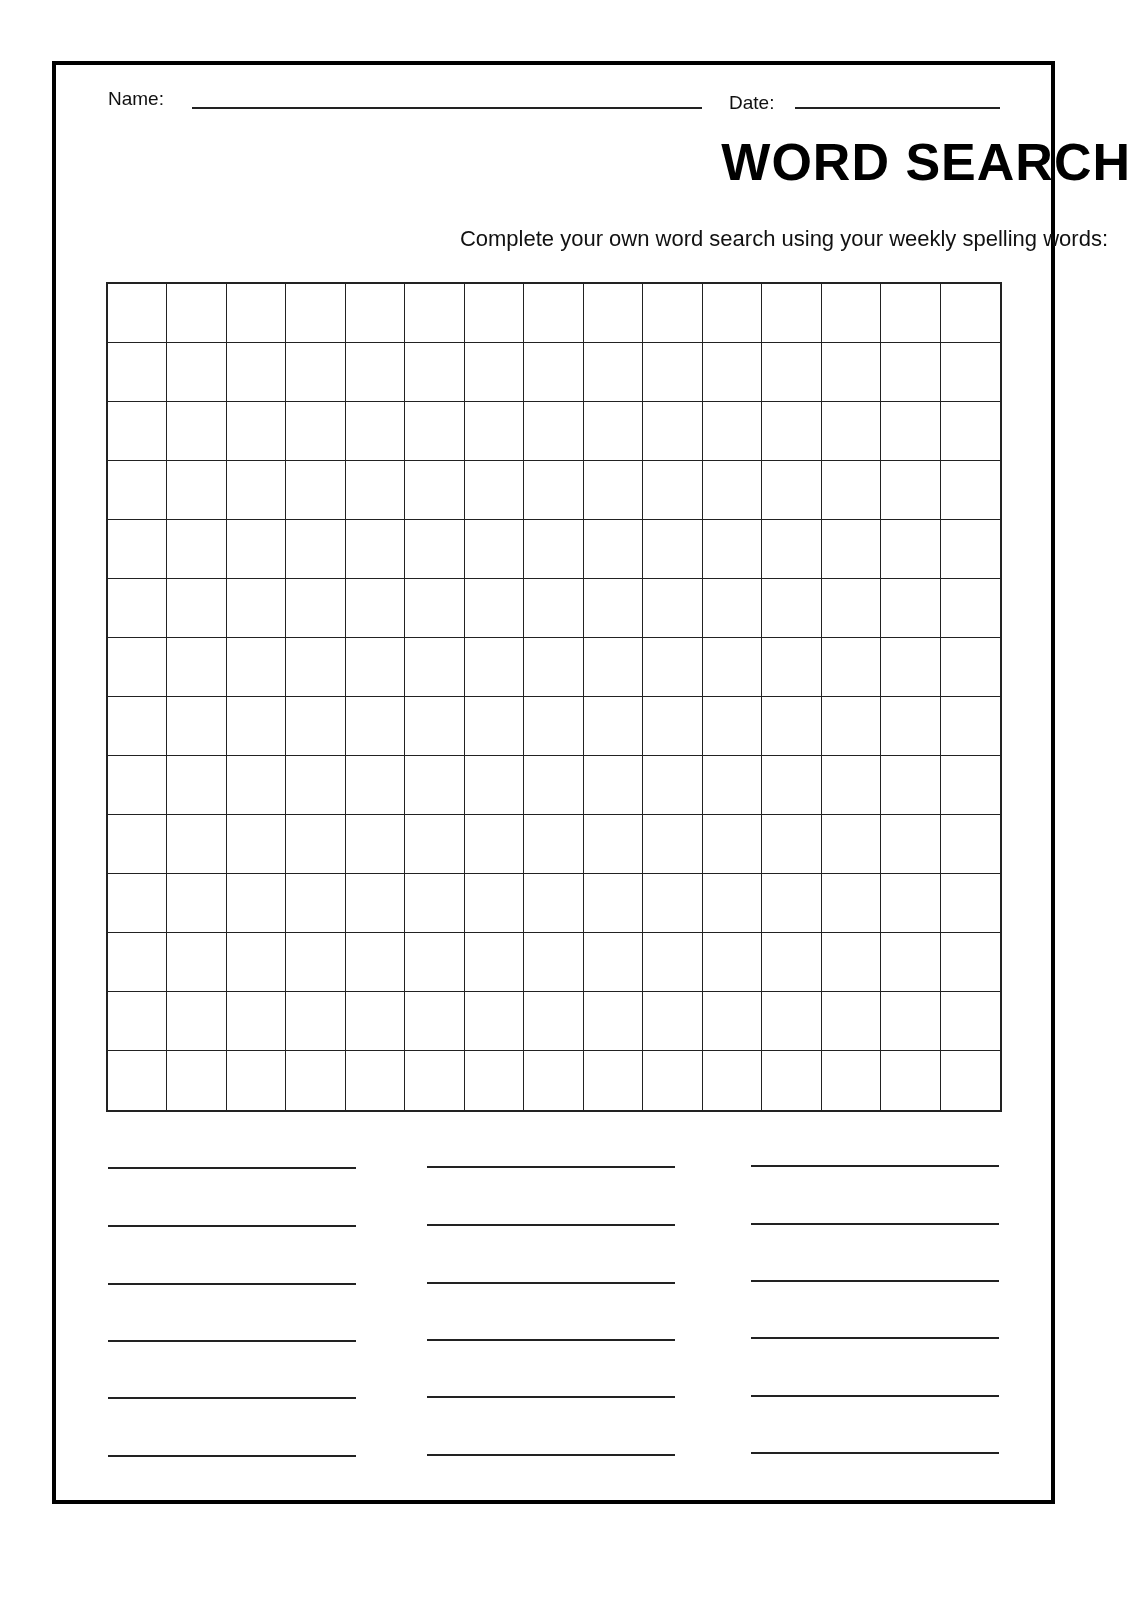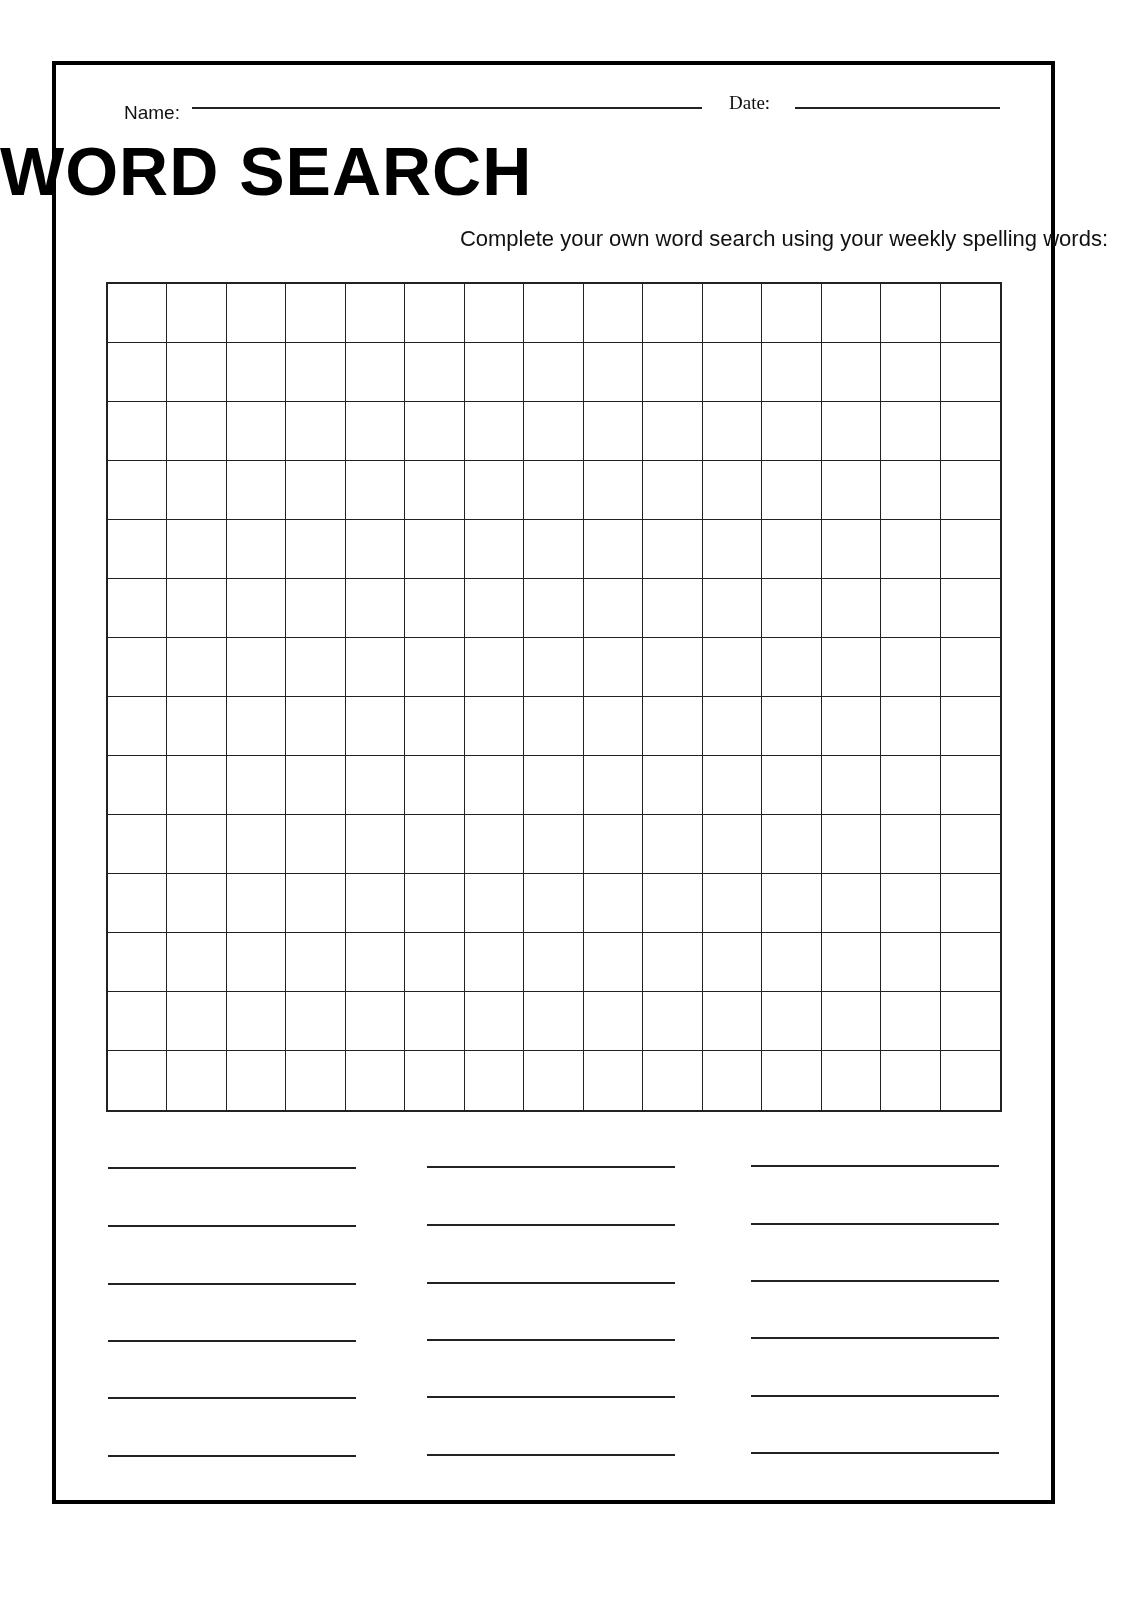--- a/index.html
+++ b/index.html
@@ -1,36 +1,36 @@
 <!DOCTYPE html>
 <html><head>
 <meta charset="utf-8">
 <style>
   html, body { margin: 0; padding: 0; background: #ffffff; }
   body { width: 1131px; height: 1600px; position: relative; overflow: hidden; font-family: "Liberation Sans", "DejaVu Sans", sans-serif; color: #111; }
   .frame { position: absolute; left: 52px; top: 61px; width: 1003px; height: 1443px; border: 4px solid #000; box-sizing: border-box; }
   .label { position: absolute; font-size: 19px; color: #111; }
   .fill-line { position: absolute; height: 0; border-top: 2px solid #222; }
-  .title { position: absolute; left: 0; width: 1131px; top: 132px; text-align: left; font-size: 68px; font-weight: bold; letter-spacing: 1px; color: #000; }
+  .title { position: absolute; left: 0; width: 1131px; top: 132px; text-align: right; font-size: 52px; font-weight: bold; letter-spacing: 1px; color: #000; }
   .subtitle { position: absolute; left: 0; width: 1108px; top: 226px; text-align: right; font-size: 22px; color: #111; }
   .grid { position: absolute; left: 106px; top: 282px; width: 896px; height: 830px; border: 2px solid #222; box-sizing: border-box; display: grid; grid-template-columns: repeat(15, 1fr); grid-template-rows: repeat(14, 1fr); }
   .cell { border-right: 1.5px solid #222; border-bottom: 1.5px solid #222; box-sizing: border-box; }
   .cell.lastcol { border-right: none; }
   .cell.lastrow { border-bottom: none; }
   .answer-line { position: absolute; height: 0; border-top: 2px solid #222; width: 248px; }
 </style>
 </head>
 <body>
 
 <div class="frame"></div>
 
-<span class="label" style="left:108px; top:102px;margin-left:16px;">Name:</span>
+<span class="label" style="left:108px; top:88px;">Name:</span>
 <div class="fill-line" style="left:192px; top:107px; width:510px;"></div>
 
-<span class="label" style="left:729px; top:92px;font-family:Liberation Serif, serif;">Date:</span>
+<span class="label" style="left:729px; top:92px;">Date:</span>
 <div class="fill-line" style="left:795px; top:107px; width:205px;"></div>
 
 <div class="title">WORD SEARCH</div>
 <div class="subtitle">Complete your own word search using your weekly spelling words:</div>
 
 <div class="grid" id="grid">
     <div class="cell"></div>
     <div class="cell"></div>
     <div class="cell"></div>
     <div class="cell"></div>

